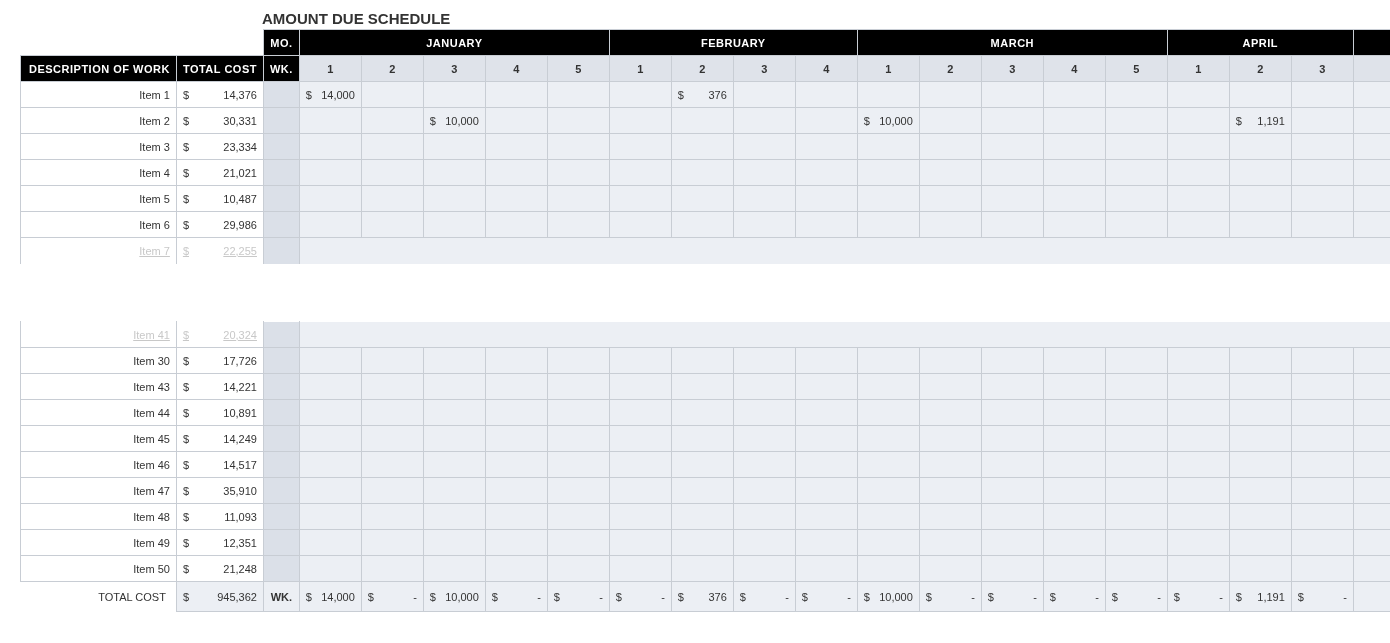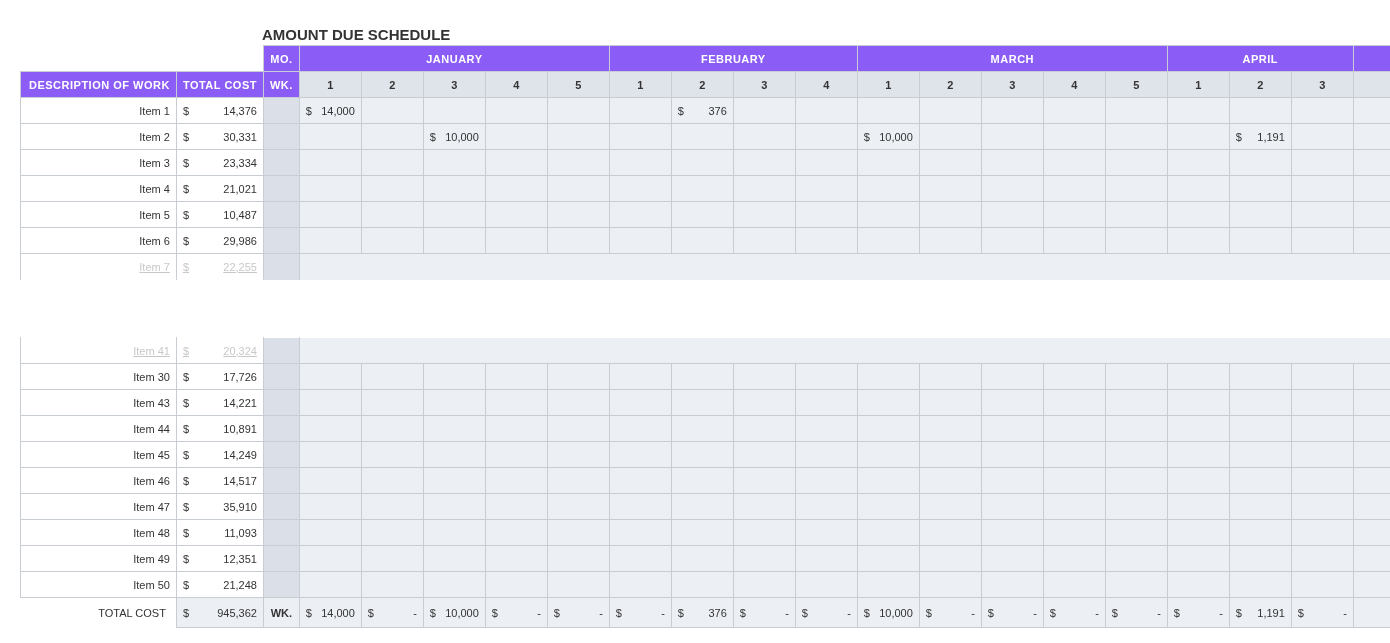--- a/index.html
+++ b/index.html
@@ -26,21 +26,20 @@
     display: flex;
     align-items: flex-end;
     margin-bottom: 2px;
   }
   .left-gap { width: 200px; flex: 0 0 200px; }
   .amount-due {
     font-size: 15px;
     font-weight: bold;
     color: #333;
     padding-left: 42px;
-    margin-top: 16px;
   }
   .instructions {
     font-size: 12px;
     color: #333;
     padding-left: 175px;
   }
   table {
     border-collapse: collapse;
     font-size: 11px;
   }
@@ -48,21 +47,21 @@
     border: 1px solid #c8cdd4;
     padding: 0 6px;
     height: 26px;
     white-space: nowrap;
   }
   .desc-col { width: 130px; min-width:130px; text-align:right; padding-left:8px;}
   .total-col { width: 70px; min-width:70px; text-align:left;}
   .wk-col { width: 32px; min-width:32px; text-align:center; background:#c5ccd8;}
   .wkcell { width: 62px; min-width:62px; text-align:left;}
   .dark-header {
-    background: #8b5cf6;
+    background: #000000;
     color: #fff;
     font-weight: bold;
     text-align: center;
     font-size: 11px;
     letter-spacing: .5px;
   }
   .week-header {
     background: #dfe3ea;
     color: #333;
     font-weight: bold;

